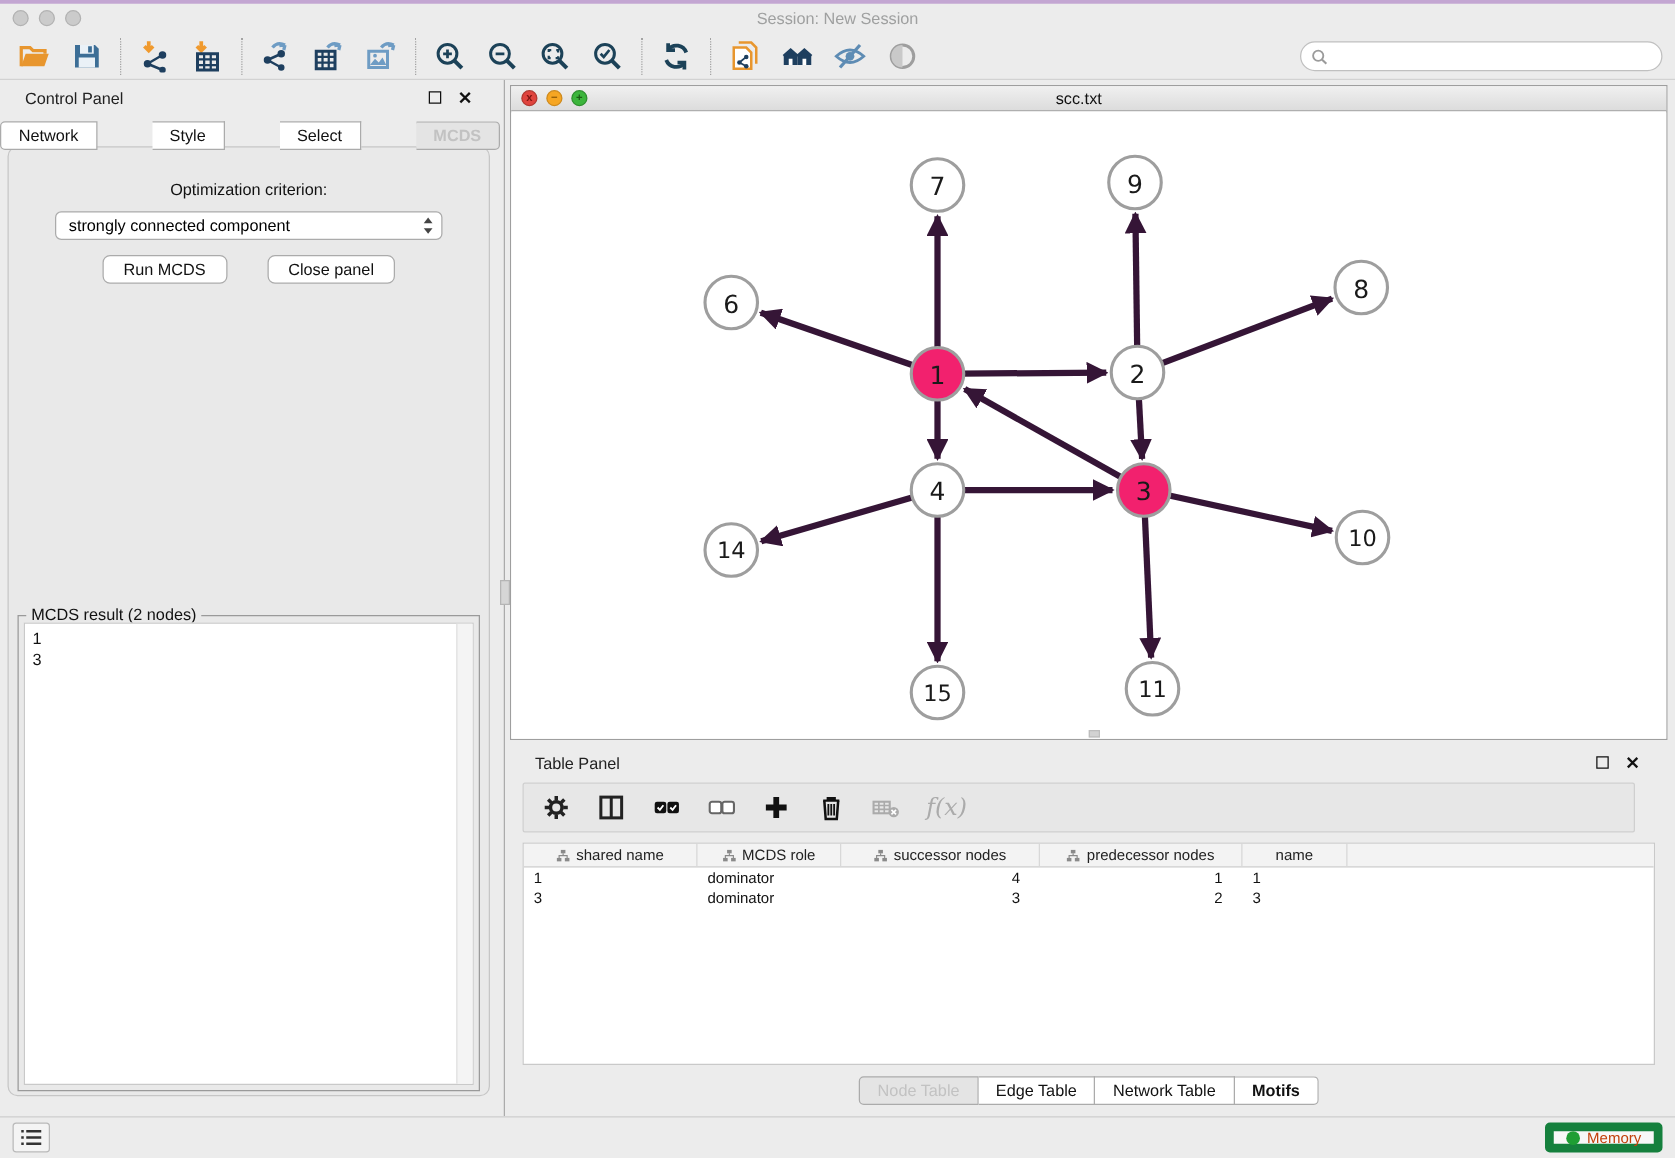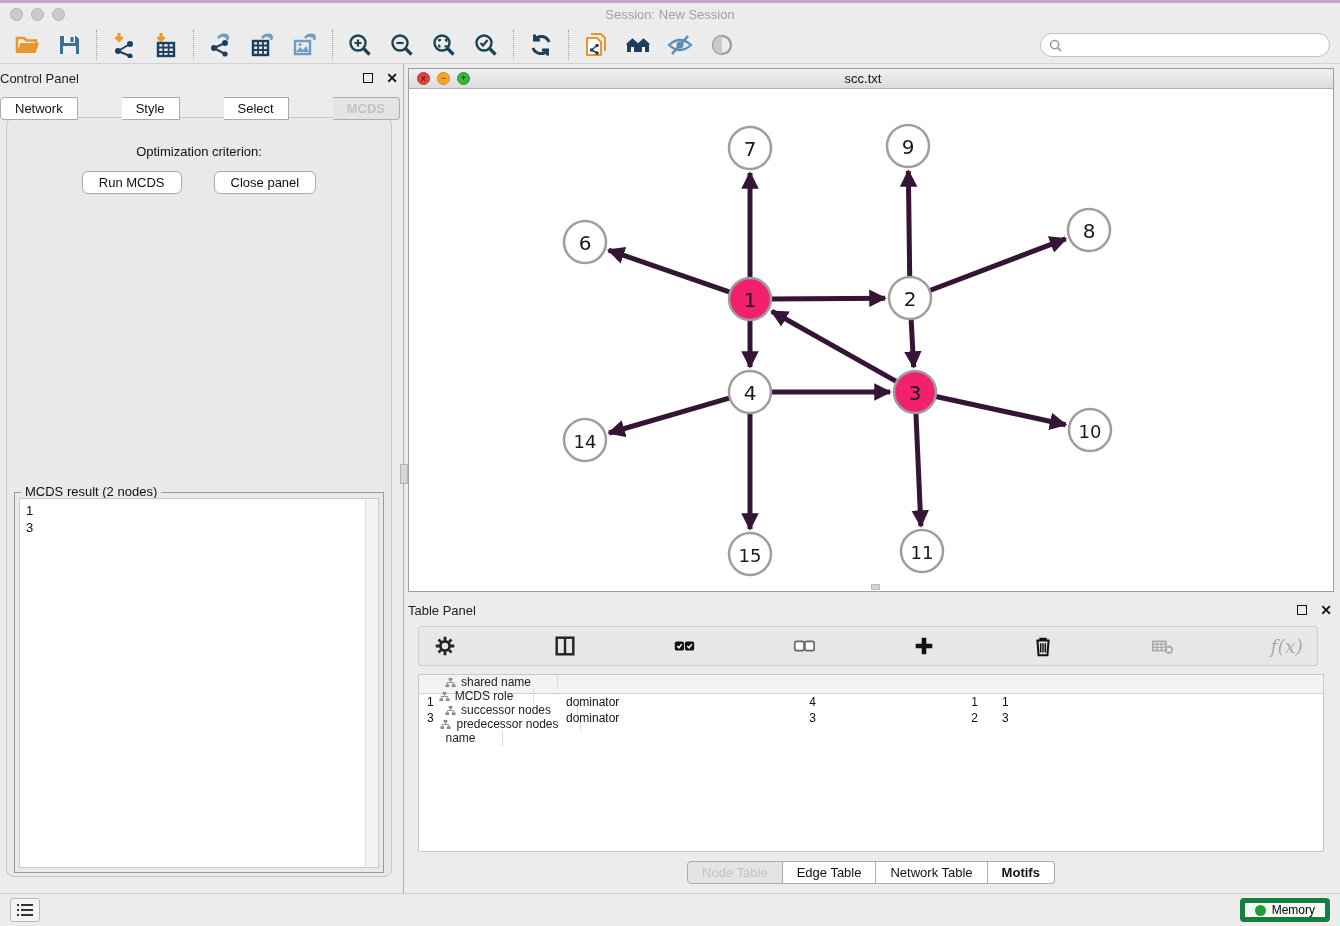--- a/index.html
+++ b/index.html
@@ -22,21 +22,21 @@
   .tb-sep { width:1px; height:30px; border-left:1px dotted #A3A3A3; }
   .tb-btn { width:28px; height:28px; display:flex; align-items:center; justify-content:center; cursor:pointer; }
   .tb-btn svg { width:26px; height:26px; }
   .search-wrap { position:absolute; right:10px; top:7px; }
   .search-box { width:290px; height:24px; border:1px solid #C0C0C0; border-radius:12px; background:#fff; display:flex; align-items:center; padding-left:8px; }
   .search-box svg { width:13px; height:13px; margin-right:5px; }
   .search-box input { border:none; outline:none; flex:1; font-size:12px; background:transparent; height:20px; }
 
   
   .control-panel { position:absolute; left:0; top:64px; width:400px; bottom:33px; background:#ECECEC; }
-  .panel-head { height:28px; display:flex; align-items:center; padding:0 0; }
+  .panel-head { height:28px; display:flex; align-items:center; padding:0 20px; }
   .panel-title { font-size:13px; color:#222; }
   .panel-head .spacer { flex:1; }
   .mini-btn { width:16px; height:16px; display:flex; align-items:center; justify-content:center; font-size:13px; color:#111; cursor:pointer; margin-left:8px; }
   .float-glyph { width:10px; height:10px; border:1.5px solid #111; }
   .close-glyph { font-weight:bold; font-size:14px; line-height:10px; }
 
   .cp-tabs { position:absolute; top:33px; left:0; right:0; display:flex; justify-content:space-between; z-index:2; }
   .tab { font-size:13px; padding:3px 14px; background:#fff; border:1px solid #ABABAB; border-left:none; color:#111; cursor:pointer; }
   .tab:first-child { border-left:1px solid #ABABAB; border-radius:4px 0 0 4px; }
   .tab:last-child { border-radius:0 4px 4px 0;font-weight:bold; }
@@ -67,38 +67,38 @@
   .light { width:13px; height:13px; border-radius:50%; display:flex; align-items:center; justify-content:center; font-size:9px; font-weight:bold; line-height:1; cursor:pointer; }
   .light-red { background:#E0443E; border:1px solid #B03A32; color:#7E1512; }
   .light-yellow { background:#F6A623; border:1px solid #CE8A1E; color:#8F5B06; }
   .light-green { background:#3CB53C; border:1px solid #2F8F2F; color:#1A5E14; }
   .net-title { position:absolute; left:0; right:16px; text-align:center; font-size:13px; color:#111; }
   .net-canvas { position:absolute; top:21px; left:0; right:0; bottom:0; background:#fff; overflow:hidden; }
   .hscroll-handle { position:absolute; bottom:1px; left:50%; width:9px; height:6px; background:#D2D2D2; border:1px solid #BDBDBD; }
 
   
   .table-panel { position:absolute; left:408px; top:596px; right:6px; bottom:36px; background:#ECECEC; }
-  .tp-toolbar { position:absolute; top:30px; left:10px; right:16px; height:40px; background:#E7E7E7; border:1px solid #CFCFCF; border-radius:2px; display:flex; align-items:center; gap:20px; padding:0 14px;justify-content:space-between; }
+  .tp-toolbar { position:absolute; top:30px; left:10px; right:26px; height:40px; background:#E7E7E7; border:1px solid #CFCFCF; border-radius:2px; display:flex; align-items:center; gap:20px; padding:0 14px; }
   .tp-toolbar .tb-btn { width:24px; height:24px; }
   .fx-label { font-family:"DejaVu Serif", serif; font-style:italic; font-size:19px; color:#ABABAB; }
 
   .tp-table { position:absolute; top:78px; left:10px; right:10px; bottom:38px; background:#fff; border:1px solid #C9C9C9; overflow:hidden; }
-  .thead { display:flex; background:#F3F3F3; border-bottom:1px solid #CFCFCF; height:19px;flex-direction:column; }
+  .thead { display:flex; background:#F3F3F3; border-bottom:1px solid #CFCFCF; height:19px; }
   .th { display:flex; align-items:center; justify-content:center; gap:5px; font-size:12px; color:#222; border-right:1px solid #D8D8D8; }
   .th svg { width:11px; height:11px; flex:0 0 auto; }
   .trow { display:flex; height:16px; align-items:center; font-size:12px; color:#111; }
   .td { padding:0 8px; overflow:hidden; white-space:nowrap; }
   .al { text-align:left; } .ar { text-align:right; padding-right:16px; }
 
   .tp-tabs { position:absolute; bottom:6px; left:0; right:0; display:flex; justify-content:center; }
 
   
   .statusbar { position:absolute; left:0; right:0; bottom:0; height:33px; border-top:1px solid #CDCDCD; background:#ECECEC; }
   .sb-left-btn { position:absolute; left:10px; top:4px; width:30px; height:24px; background:#F4F4F4; border:1px solid #B9B9B9; border-radius:3px; display:flex; align-items:center; justify-content:center; cursor:pointer; }
-  .memory-btn { position:absolute; right:10px; top:4px; height:24px; background:#F7F7F7; border:5px solid #15803d; border-radius:4px; display:flex; align-items:center; gap:6px; padding:0 10px; font-size:12px; color:#000000; cursor:pointer; }
+  .memory-btn { position:absolute; right:10px; top:4px; height:24px; background:#F7F7F7; border:7px solid #15803d; border-radius:4px; display:flex; align-items:center; gap:6px; padding:0 10px; font-size:12px; color:#c2410c; cursor:pointer; }
   .mem-dot { width:11px; height:11px; border-radius:50%; background:#1E9E34; }
 </style>
 </head>
 <body>
 
 <div class="app">
   <div class="top-strip"></div>
 
   <div class="titlebar">
     <div class="app-title">Session: New Session</div>
@@ -270,20 +270,27 @@
       <span class="mini-btn close-glyph">✕</span>
     </div>
     <div class="cp-tabs">
       <div class="tab">Network</div>
       <div class="tab">Style</div>
       <div class="tab">Select</div>
       <div class="tab active">MCDS</div>
     </div>
     <div class="cp-content">
       <div class="opt-label">Optimization criterion:</div>
+      <div class="select-box">
+        <span class="sel-text">strongly connected component</span>
+        <svg width="9" height="15" viewBox="0 0 9 15">
+          <path d="M4.5 1 L8 5.5 H1 Z" fill="#444"></path>
+          <path d="M4.5 14 L1 9.5 H8 Z" fill="#444"></path>
+        </svg>
+      </div>
       <div class="btn-row">
         <button class="push-btn">Run MCDS</button>
         <button class="push-btn">Close panel</button>
       </div>
       <div class="result-fieldset">
         <div class="result-legend">MCDS result (2 nodes)</div>
         <div class="result-box">
           <div class="result-text">1
 3</div>
           <div class="result-scroll"></div>

